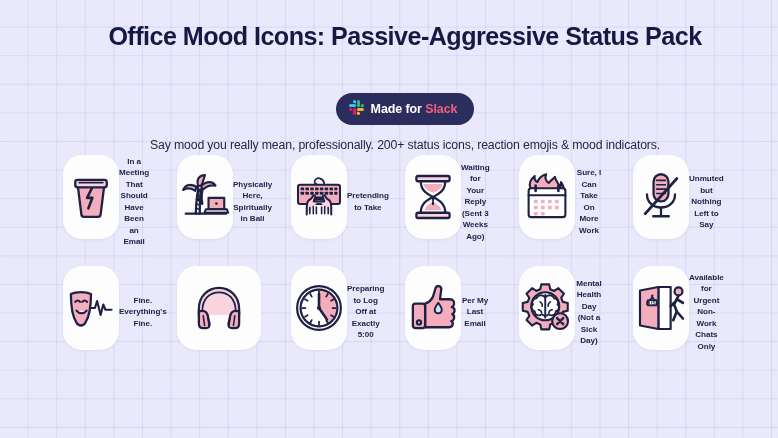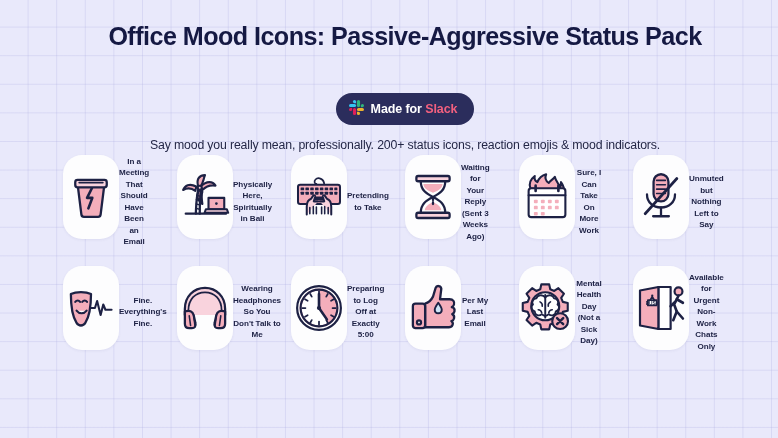--- a/index.html
+++ b/index.html
@@ -280,21 +280,20 @@
           <g stroke="#1d2144" stroke-width="2.6" stroke-linejoin="round" stroke-linecap="round">
             <path d="M9 40 V33 C9 19 19 9 32 9 s23 10 23 24 v7" fill="#f9d3dd"></path>
             <path d="M13 35 C13 22 21 14 32 14 s19 8 19 21" fill="none" stroke-width="2"></path>
             <path d="M9 36 c5-2 9 0 10 4 l2 9 c1 4-1 6-4 6 h-3 c-3 0-5-2-5-5 z" fill="#f4aebb"></path>
             <path d="M55 36 c-5-2-9 0-10 4 l-2 9 c-1 4 1 6 4 6 h3 c3 0 5-2 5-5 z" fill="#f4aebb"></path>
             <path d="M14 41 l1.5 11 M19 40 l1.5 12" fill="none" stroke-width="1.8"></path>
             <path d="M50 41 l-1.5 11 M45 40 l-1.5 12" fill="none" stroke-width="1.8"></path>
           </g>
         </svg>
       </div>
-      <div class="label">Wearing Headphones So You Don't Talk to Me</div>
     </div>
 
     <div class="cell">
       <div class="card">
         <svg width="56" height="56" viewBox="0 0 64 64">
           <g stroke="#1d2144" stroke-width="2.5" stroke-linejoin="round" stroke-linecap="round">
             <circle cx="32" cy="32" r="25" fill="#ffffff"></circle>
             <circle cx="32" cy="32" r="21" fill="#ffffff" stroke="#e8a9c0" stroke-width="2.4"></circle>
             <path d="M32 32 L32 11 A21 21 0 0 1 43 50 Z" fill="#f4aebb" stroke="none"></path>
             <circle cx="32" cy="32" r="21" fill="none" stroke="#1d2144" stroke-width="2.4"></circle>

